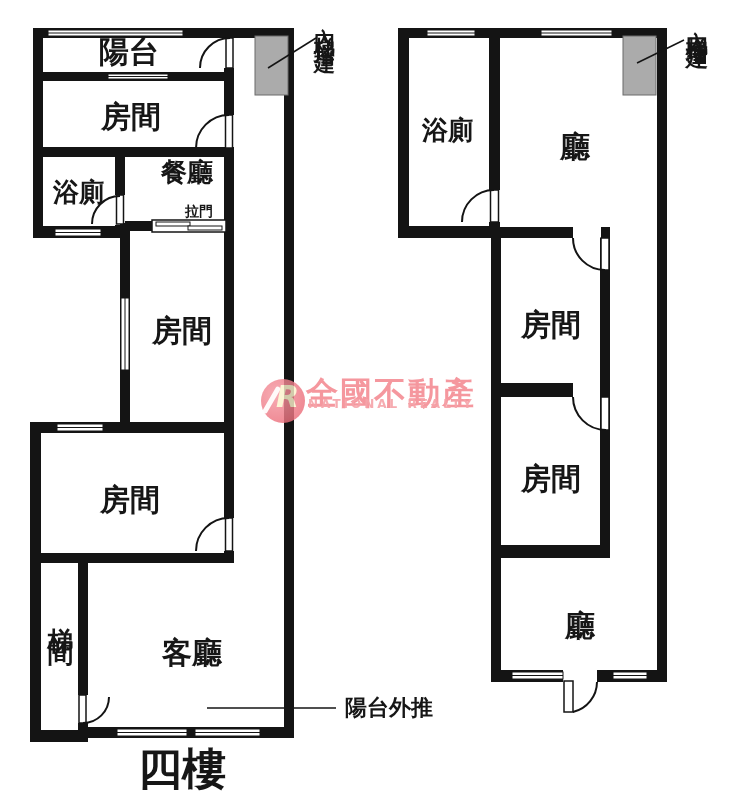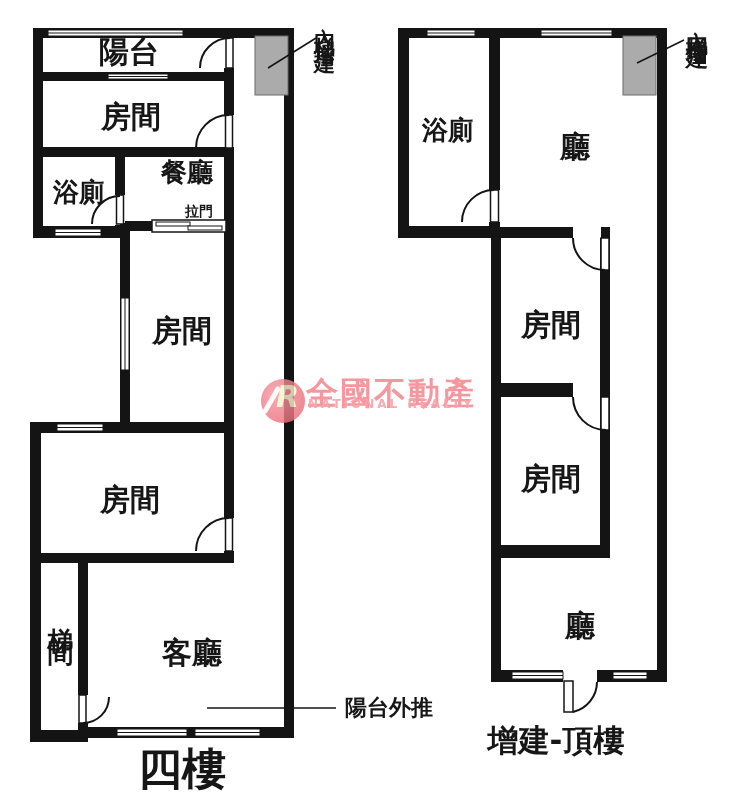--- a/index.html
+++ b/index.html
@@ -185,15 +185,14 @@
   <div class="vlabel" style="left:324px;top:12px;font-size:21px;letter-spacing:8px">內梯增建</div>
   <div class="label" style="left:389px;top:708px;font-size:22px">陽台外推</div>
   <div class="label title" style="left:182px;top:769px;font-size:44px">四樓</div>
 
   <div class="label" style="left:448px;top:130px;font-size:26px">浴廁</div>
   <div class="label" style="left:575px;top:147px;font-size:30px">廳</div>
   <div class="label" style="left:551px;top:325px;font-size:30px">房間</div>
   <div class="label" style="left:551px;top:479px;font-size:30px">房間</div>
   <div class="label" style="left:580px;top:626px;font-size:30px">廳</div>
   <div class="vlabel" style="left:697px;top:14px;font-size:22px;letter-spacing:5px">內梯增建</div>
-  <div class="label title" style="left:556px;top:740px;font-size:31px">增建-頂樓</div>
 
 </div>
 
 </body></html>

